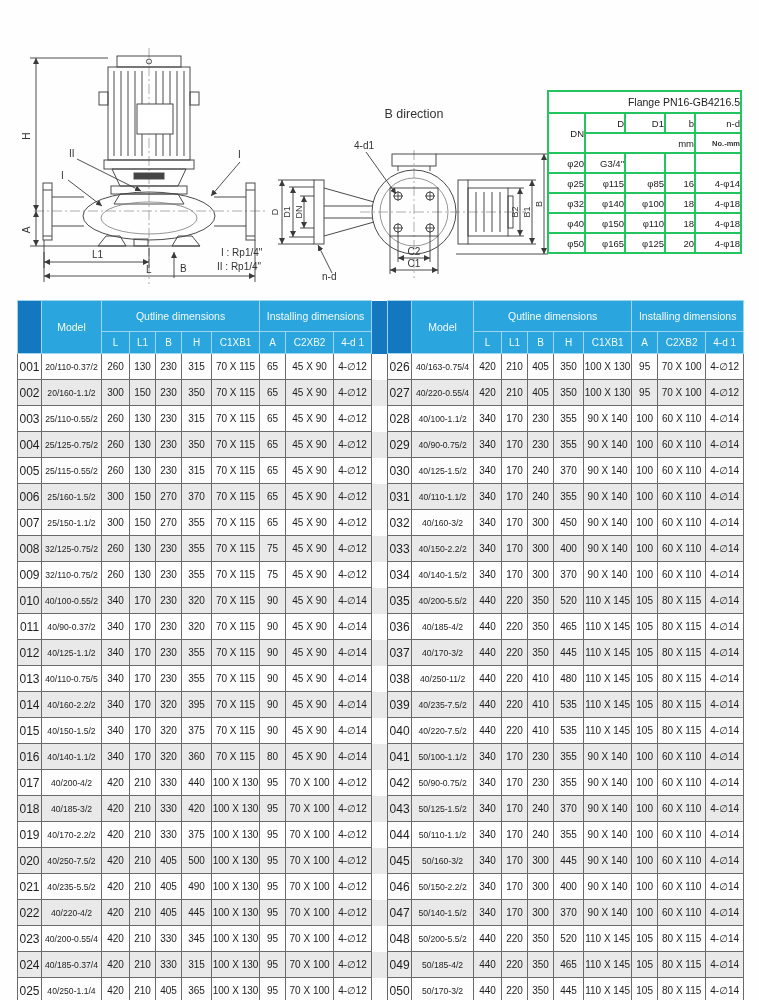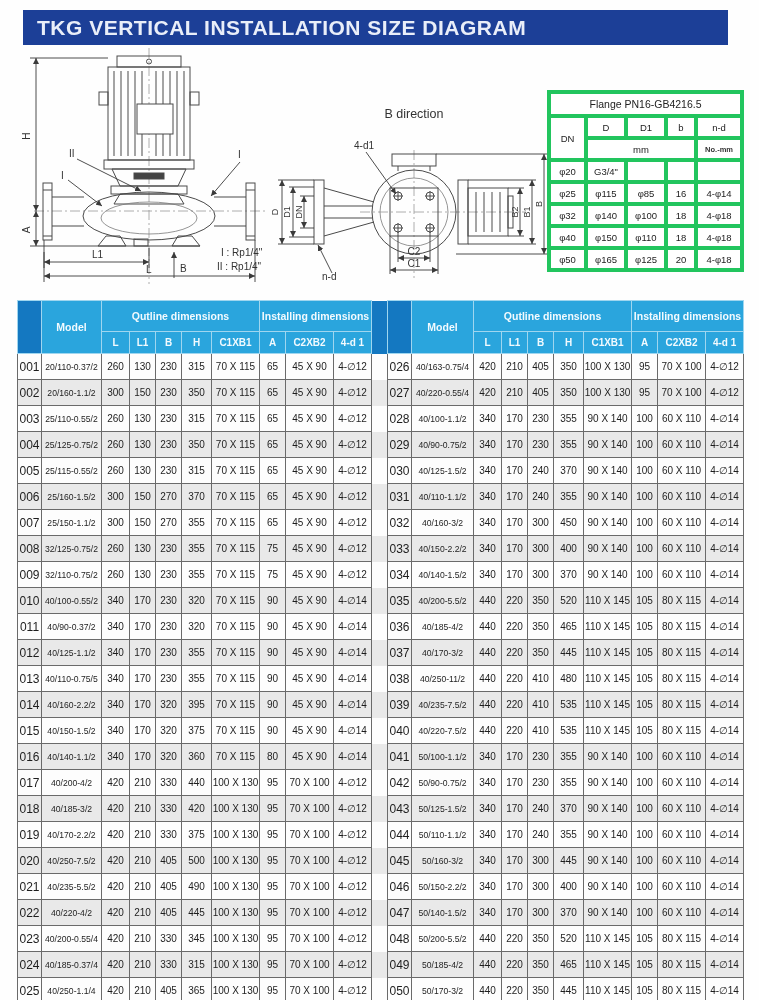--- a/index.html
+++ b/index.html
@@ -11,48 +11,47 @@
     background:#1c3f97; color:#e9eef9; font-size:21px; font-weight:bold;
     line-height:35px; padding-left:14px; box-sizing:border-box; letter-spacing:.5px;}
 
   
   .diagram-svg{position:absolute; left:14px; top:46px;}
   .diagram-svg text{fill:#333; font-family:"Liberation Sans", sans-serif;}
 
   
   .flange-wrap{position:absolute; left:547px; top:90px;}
   table.flange{border-collapse:collapse; table-layout:fixed; width:193px; background:#fff;}
-  table.flange td, table.flange th{border:4px solid #22c55e; font-size:9.5px; color:#222;
-    text-align:center; padding:0; height:18px; font-weight:normal; overflow:hidden; white-space:nowrap;}
+  table.flange td, table.flange th{border:2px solid #22c55e; font-size:9.5px; color:#222;
+    text-align:right; padding:0; height:18px; font-weight:normal; overflow:hidden; white-space:nowrap;}
   table.flange .f-title{height:20px; font-size:10.5px;}
   table.flange .f-small{font-size:7.5px; color:#333;font-weight:bold;}
 
   
   .spec-wrap{position:absolute; left:17px; top:300px;}
   table.spec{border-collapse:collapse; table-layout:fixed; width:726px;}
-  table.spec th{background:#2aa5dd; color:#f2fafe; font-weight:bold;
+  table.spec th{background:#2aa5dd; color:#f2fafe; font-weight:normal;
     border:1px solid #9fd6ef; font-size:10px; padding:0; overflow:hidden; white-space:nowrap;}
   table.spec th.group{height:30px; font-size:10.5px;}
   table.spec th.sub{height:21px;}
   table.spec th.numhead{background:#1478c1;}
   table.spec th.spacerhead{background:#1478c1; border:none;}
   table.spec td{border:1px solid #6a6a6a; font-size:10px; color:#1d1d1d; text-align:center;
     height:25px; padding:0; overflow:hidden; white-space:nowrap;}
   table.spec td.model{font-size:8.6px;}
   table.spec td.num{font-size:12px;margin-top:15px;}
   table.spec td.spacer{border-top:none; border-bottom:none; border-left:none; border-right:none;}
   table.spec tr.odd td{background:#fdfdfd;}
   table.spec tr.even td{background:#e9e9e9;}
 </style>
 </head>
 <body>
 
 <div class="page">
 
-  <div class="title-bar">TKG VERTICAL INSTALLATION SIZE DIAGRAM</div>
 
   <svg class="diagram-svg" width="560" height="250" viewBox="0 0 560 250">
     <defs>
       <marker id="ar" markerWidth="7" markerHeight="6" refX="6" refY="3" orient="auto" markerUnits="userSpaceOnUse">
         <path d="M0,0 L6,3 L0,6 z" fill="#3a3a3a"></path>
       </marker>
       <marker id="ars" markerWidth="7" markerHeight="6" refX="0" refY="3" orient="auto" markerUnits="userSpaceOnUse">
         <path d="M6,0 L0,3 L6,6 z" fill="#3a3a3a"></path>
       </marker>
     </defs>

